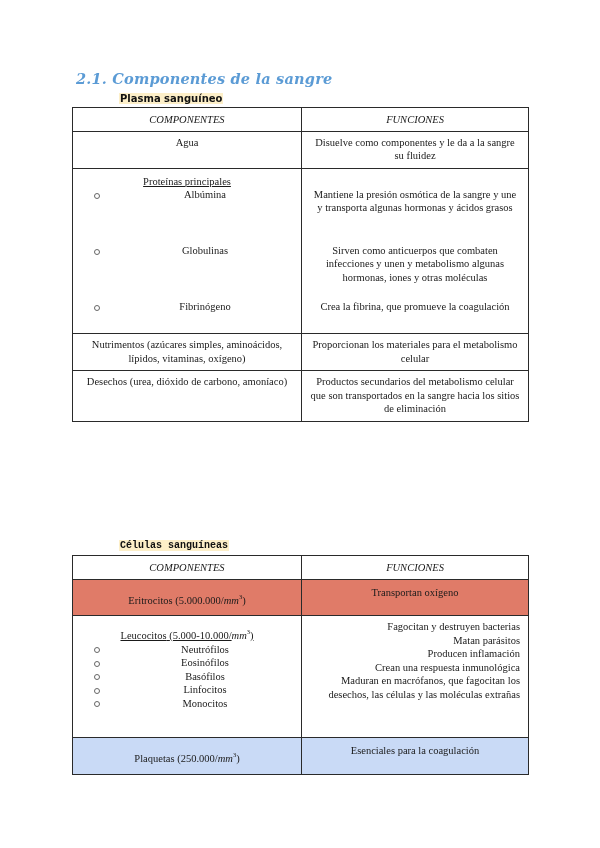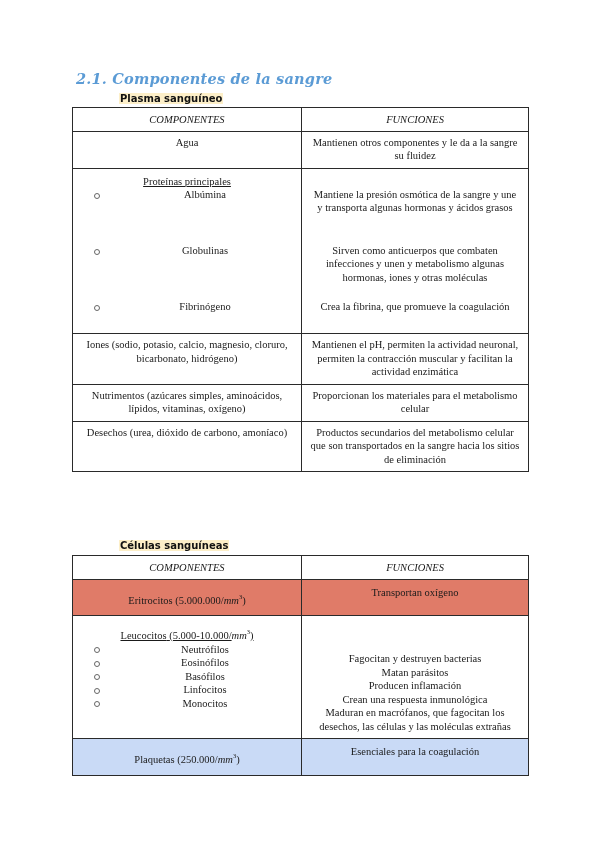--- a/index.html
+++ b/index.html
@@ -9,21 +9,21 @@
       position: absolute; left: 76px; top: 70px;
       font-family: "DejaVu Serif", serif; font-weight: bold; font-style: italic;
       font-size: 14.5px; color: #5b9bd5; letter-spacing: 0.2px;
     }
     .subhead {
       position: absolute; left: 72px;
       font-family: "DejaVu Sans", sans-serif; font-weight: bold; font-size: 10px;
       background: #fdefc8; padding: 0 1px; color: #111; margin-left: 47px;
     }
     .sub1 { top: 93px; }
-    .sub2 { top: 540px; }
+    .sub2 { top: 540px; font-family: Liberation Mono, monospace; }
     table {
       position: absolute; left: 72px; width: 456px;
       border-collapse: collapse; table-layout: fixed;
       font-family: "Liberation Serif", serif; font-size: 10.5px; line-height: 13.5px;
     }
     .t1 { top: 107px; }
     .t2 { top: 555px; }
     td, th {
       border: 1.3px solid #2a2a2a; text-align: center; vertical-align: top;
       padding: 4px 8px 5px 8px; font-weight: normal;
@@ -56,40 +56,36 @@
         <col class="c1">
         <col class="c2">
       </colgroup>
     <tbody>
         <tr>
       <th>COMPONENTES</th>
       <th>FUNCIONES</th>
     </tr>
     <tr>
       <td>Agua</td>
-      <td>Mantienen otros componentes y le da a la sangre su fluidez</td>
+      <td>Disuelve como componentes y le da a la sangre su fluidez</td>
     </tr>
     <tr>
       <td style="padding-top:6px;">
         <div class="u">Proteínas principales</div>
         <ul class="list">
           <li style="height:56px;">Albúmina</li>
           <li style="height:56px;">Globulinas</li>
           <li style="height:28px;">Fibrinógeno</li>
         </ul>
       </td>
       <td style="padding-top:19px;">
         <div style="height:43px;margin-bottom:13px;">Mantiene la presión osmótica de la sangre y une y transporta algunas hormonas y ácidos grasos</div>
         <div style="height:43px;margin-bottom:13px;">Sirven como anticuerpos que combaten infecciones y unen y metabolismo algunas hormonas, iones y otras moléculas</div>
         <div>Crea la fibrina, que promueve la coagulación</div>
       </td>
-    </tr>
-    <tr>
-      <td>Iones (sodio, potasio, calcio, magnesio, cloruro, bicarbonato, hidrógeno)</td>
-      <td>Mantienen el pH, permiten la actividad neuronal, permiten la contracción muscular y facilitan la actividad enzimática</td>
     </tr>
     <tr>
       <td>Nutrimentos (azúcares simples, aminoácidos, lípidos, vitaminas, oxígeno)</td>
       <td>Proporcionan los materiales para el metabolismo celular</td>
     </tr>
     <tr>
       <td>Desechos (urea, dióxido de carbono, amoníaco)</td>
       <td>Productos secundarios del metabolismo celular que son transportados en la sangre hacia los sitios de eliminación</td>
     </tr>
   </tbody>
@@ -120,21 +116,21 @@
           <span class="u"><span>Leucocitos</span> <span>(5.000-10.000/</span></span><span class="mm">mm</span><span class="sup">3</span><span class="u">)</span>
         </div>
         <ul class="list" id="leuco-list">
               <li>Neutrófilos</li>
               <li>Eosinófilos</li>
               <li>Basófilos</li>
               <li>Linfocitos</li>
               <li>Monocitos</li>
             </ul>
       </td>
-      <td style="padding-top:36px;" id="leuco-funcs">
+      <td style="padding-top:4px;text-align:right;" id="leuco-funcs">
             <div>Fagocitan y destruyen bacterias</div>
             <div>Matan parásitos</div>
             <div>Producen inflamación</div>
             <div>Crean una respuesta inmunológica</div>
             <div>Maduran en macrófanos, que fagocitan los desechos, las células y las moléculas extrañas</div>
           </td>
     </tr>
     <tr class="plaq">
       <td style="padding-top:10px;padding-bottom:8px;">
         <span>Plaquetas</span>

